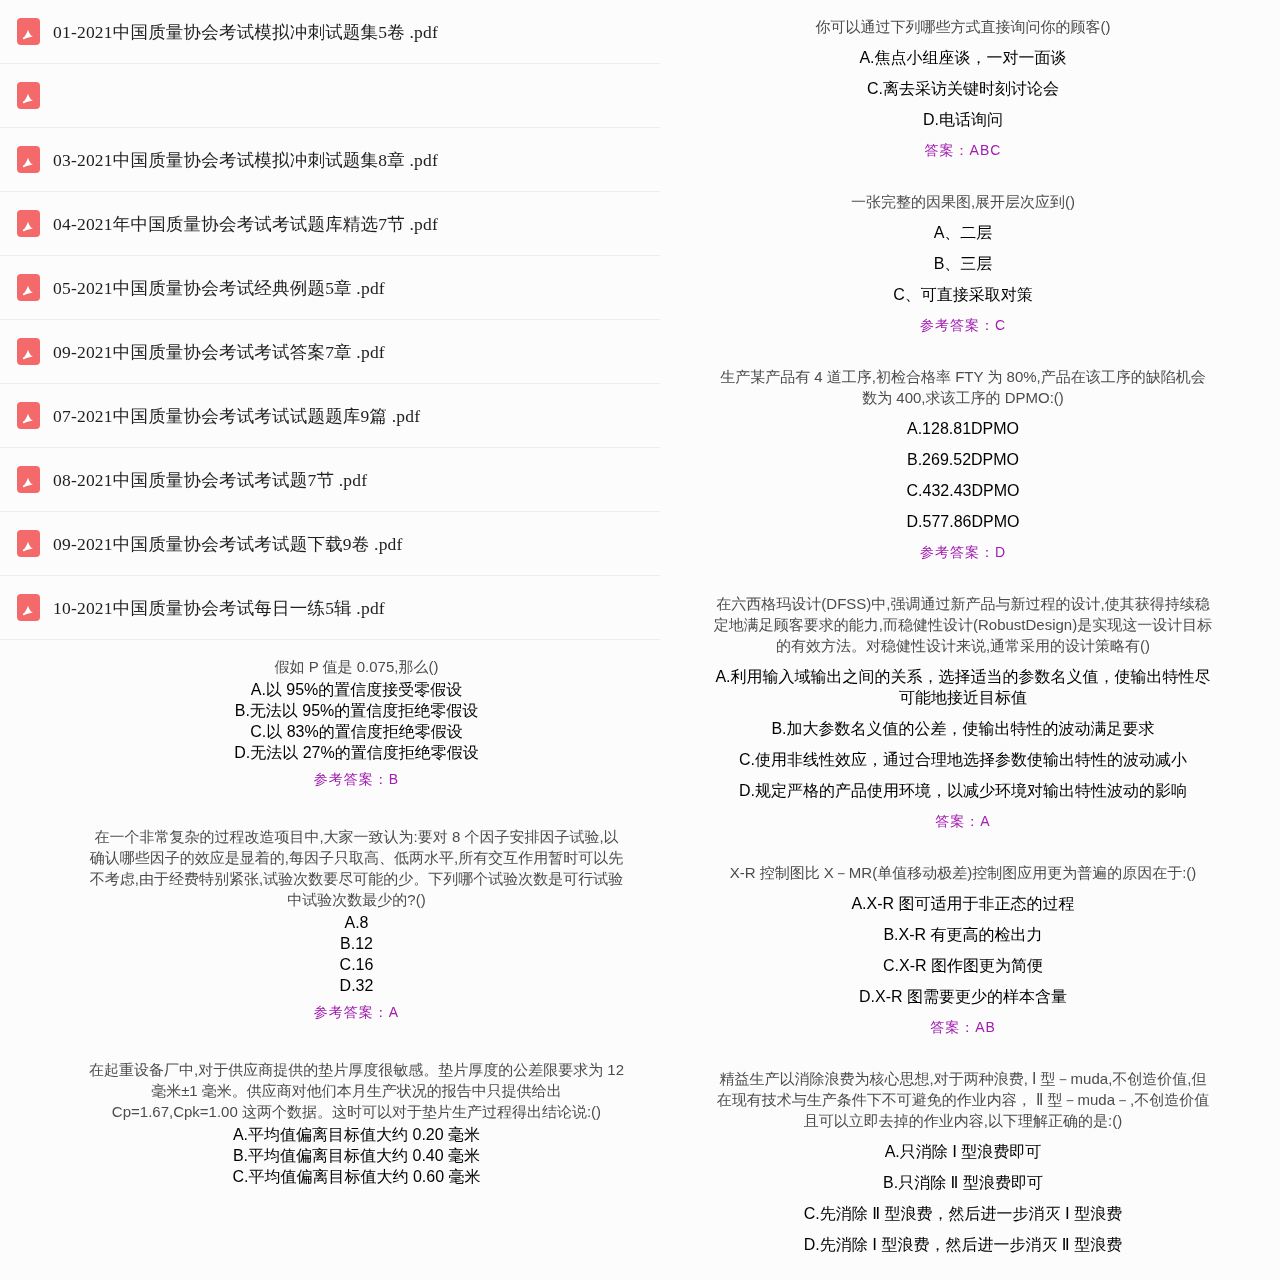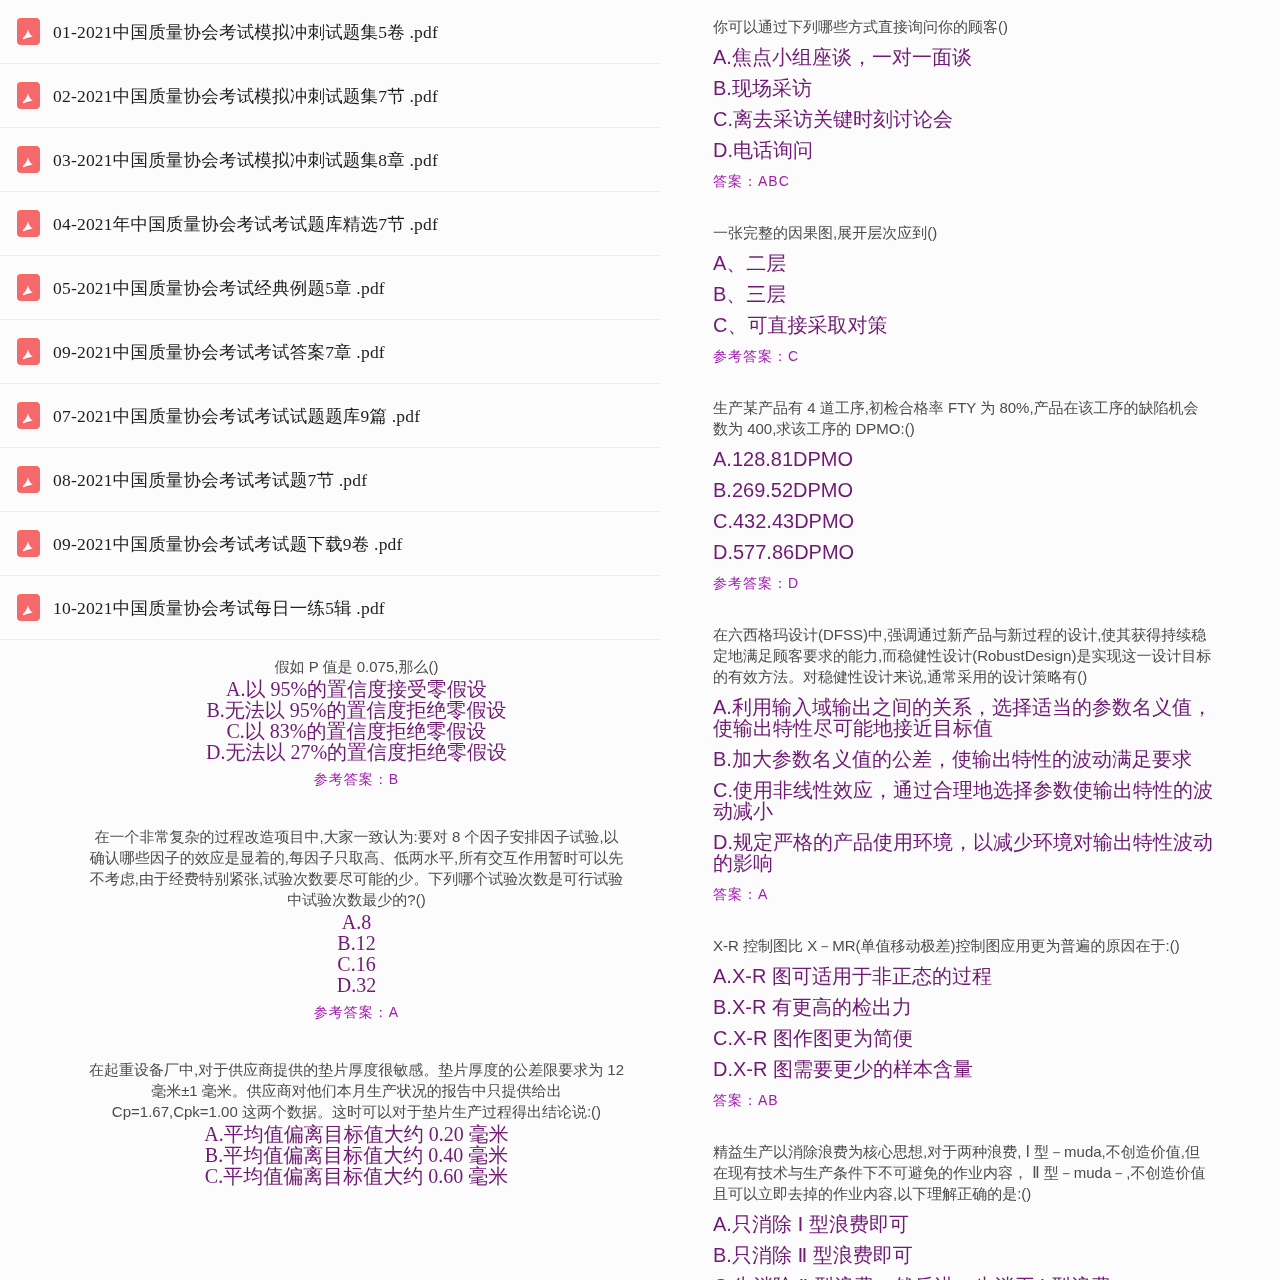--- a/index.html
+++ b/index.html
@@ -42,34 +42,34 @@
   }
 
   
   .right-col {
     position: absolute; left: 713px; top: 16px; width: 500px;
   }
 
   
   .q-block { }
   .left-questions .q-block { margin-bottom: 36px; }
-  .right-col .q-block { margin-bottom: 30px; }
+  .right-col .q-block { margin-bottom: 30px; text-align: center; }
 
   .q-text {
     font-size: 15px;
     line-height: 21px;
     color: #4c4c4c;
     margin-bottom: 2px;
   }
   .q-opt {
-    font-size: 20px;
+    font-size: 16px;
     line-height: 21px;
-    color: #701a75;
-  }
-  .left-questions .q-opt { margin: 0 0; font-family: Liberation Serif, serif; }
+    color: #000000;
+  }
+  .left-questions .q-opt { margin: 0 0; }
   .right-col .q-opt { margin: 10px 0; }
   .q-answer {
     font-size: 14px;
     line-height: 21px;
     color: #a21caf;
     margin-top: 6px;
     letter-spacing: 1px;
   }
 </style>
 </head>
@@ -86,21 +86,20 @@
               <rect width="23" height="27" rx="4" fill="#f4696a"></rect>
               <path d="M6 19.8c2.2-1.7 4-4.8 5-8.4.8 3 2.4 5.7 4.8 7.4-2.6.1-5.6.9-8.2 2.3-.9.5-1.9.1-1.6-1.3z" fill="#ffffff"></path>
             </svg></span>
         <span class="file-name">01-2021中国质量协会考试模拟冲刺试题集5卷 .pdf</span>
       </div>
       <div class="file-row">
         <span class="pdf-ico"><svg width="23" height="27" viewBox="0 0 23 27">
               <rect width="23" height="27" rx="4" fill="#f4696a"></rect>
               <path d="M6 19.8c2.2-1.7 4-4.8 5-8.4.8 3 2.4 5.7 4.8 7.4-2.6.1-5.6.9-8.2 2.3-.9.5-1.9.1-1.6-1.3z" fill="#ffffff"></path>
             </svg></span>
-        <span class="file-name">02-2021中国质量协会考试模拟冲刺试题集7节 .pdf</span>
       </div>
       <div class="file-row">
         <span class="pdf-ico"><svg width="23" height="27" viewBox="0 0 23 27">
               <rect width="23" height="27" rx="4" fill="#f4696a"></rect>
               <path d="M6 19.8c2.2-1.7 4-4.8 5-8.4.8 3 2.4 5.7 4.8 7.4-2.6.1-5.6.9-8.2 2.3-.9.5-1.9.1-1.6-1.3z" fill="#ffffff"></path>
             </svg></span>
         <span class="file-name">03-2021中国质量协会考试模拟冲刺试题集8章 .pdf</span>
       </div>
       <div class="file-row">
         <span class="pdf-ico"><svg width="23" height="27" viewBox="0 0 23 27">
@@ -182,21 +181,20 @@
       </div>
 
     </div>
   </div>
 
   <div class="right-col">
 
     <div class="q-block">
       <div class="q-text">你可以通过下列哪些方式直接询问你的顾客()</div>
       <div class="q-opt">A.焦点小组座谈，一对一面谈</div>
-      <div class="q-opt">B.现场采访</div>
       <div class="q-opt">C.离去采访关键时刻讨论会</div>
       <div class="q-opt">D.电话询问</div>
       <div class="q-answer">答案：ABC</div>
     </div>
 
     <div class="q-block">
       <div class="q-text">一张完整的因果图,展开层次应到()</div>
       <div class="q-opt">A、二层</div>
       <div class="q-opt">B、三层</div>
       <div class="q-opt">C、可直接采取对策</div>

